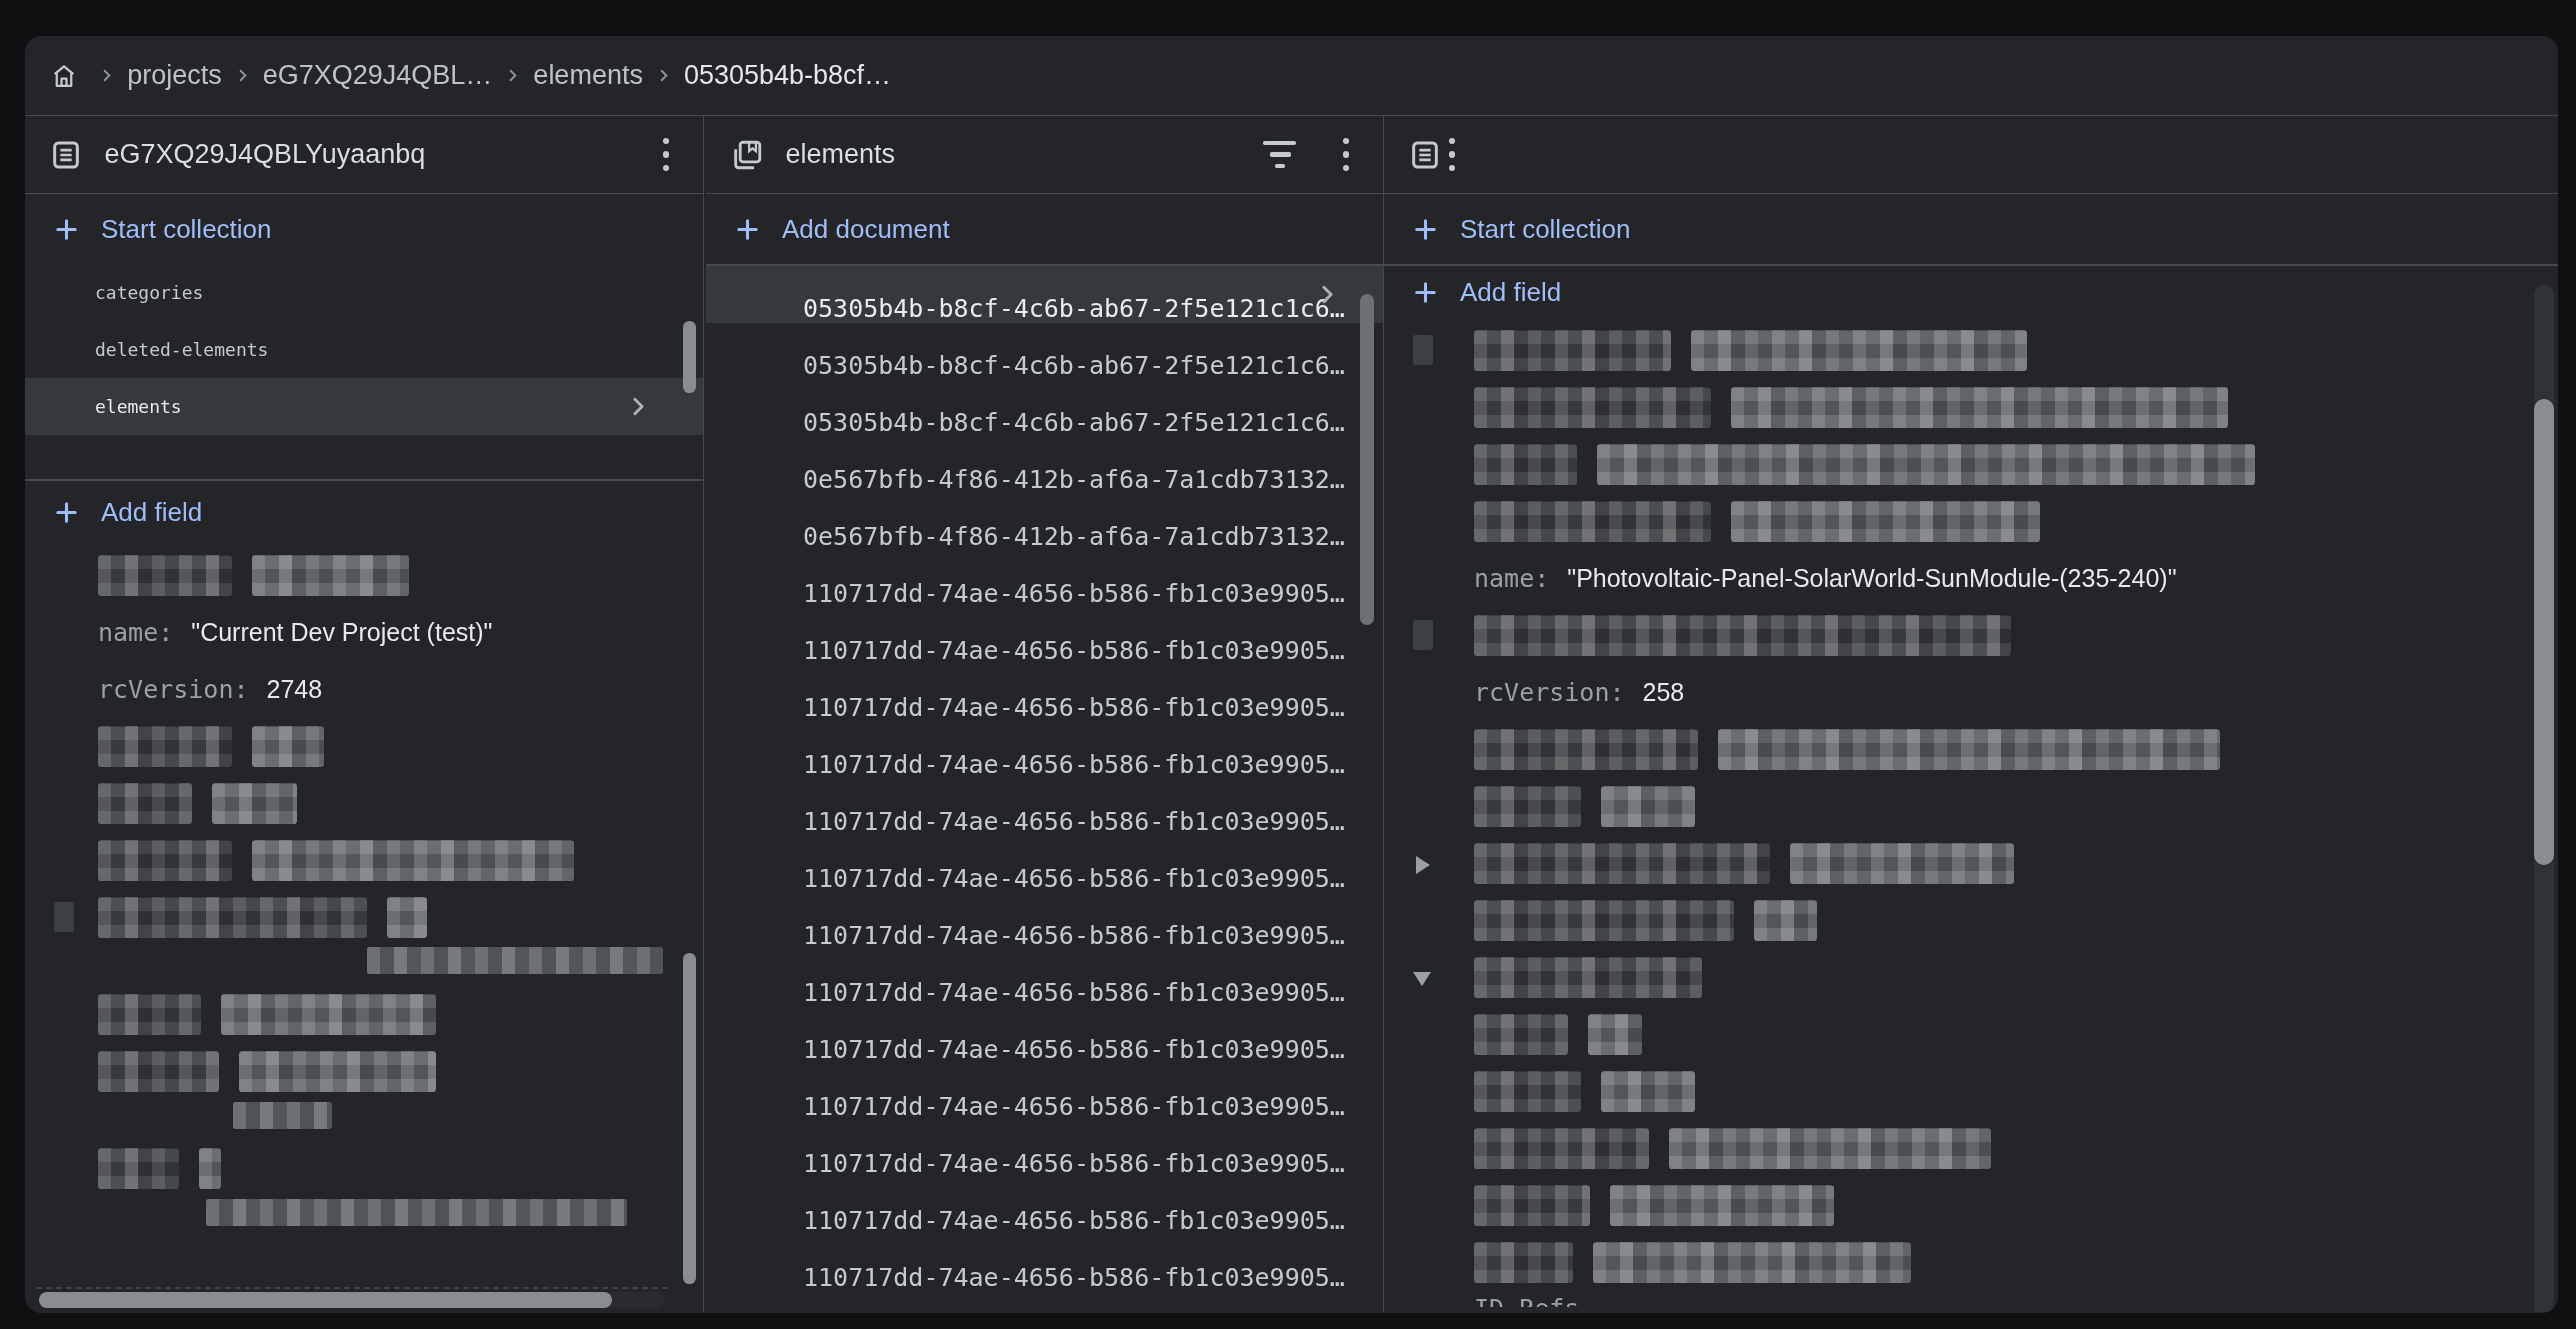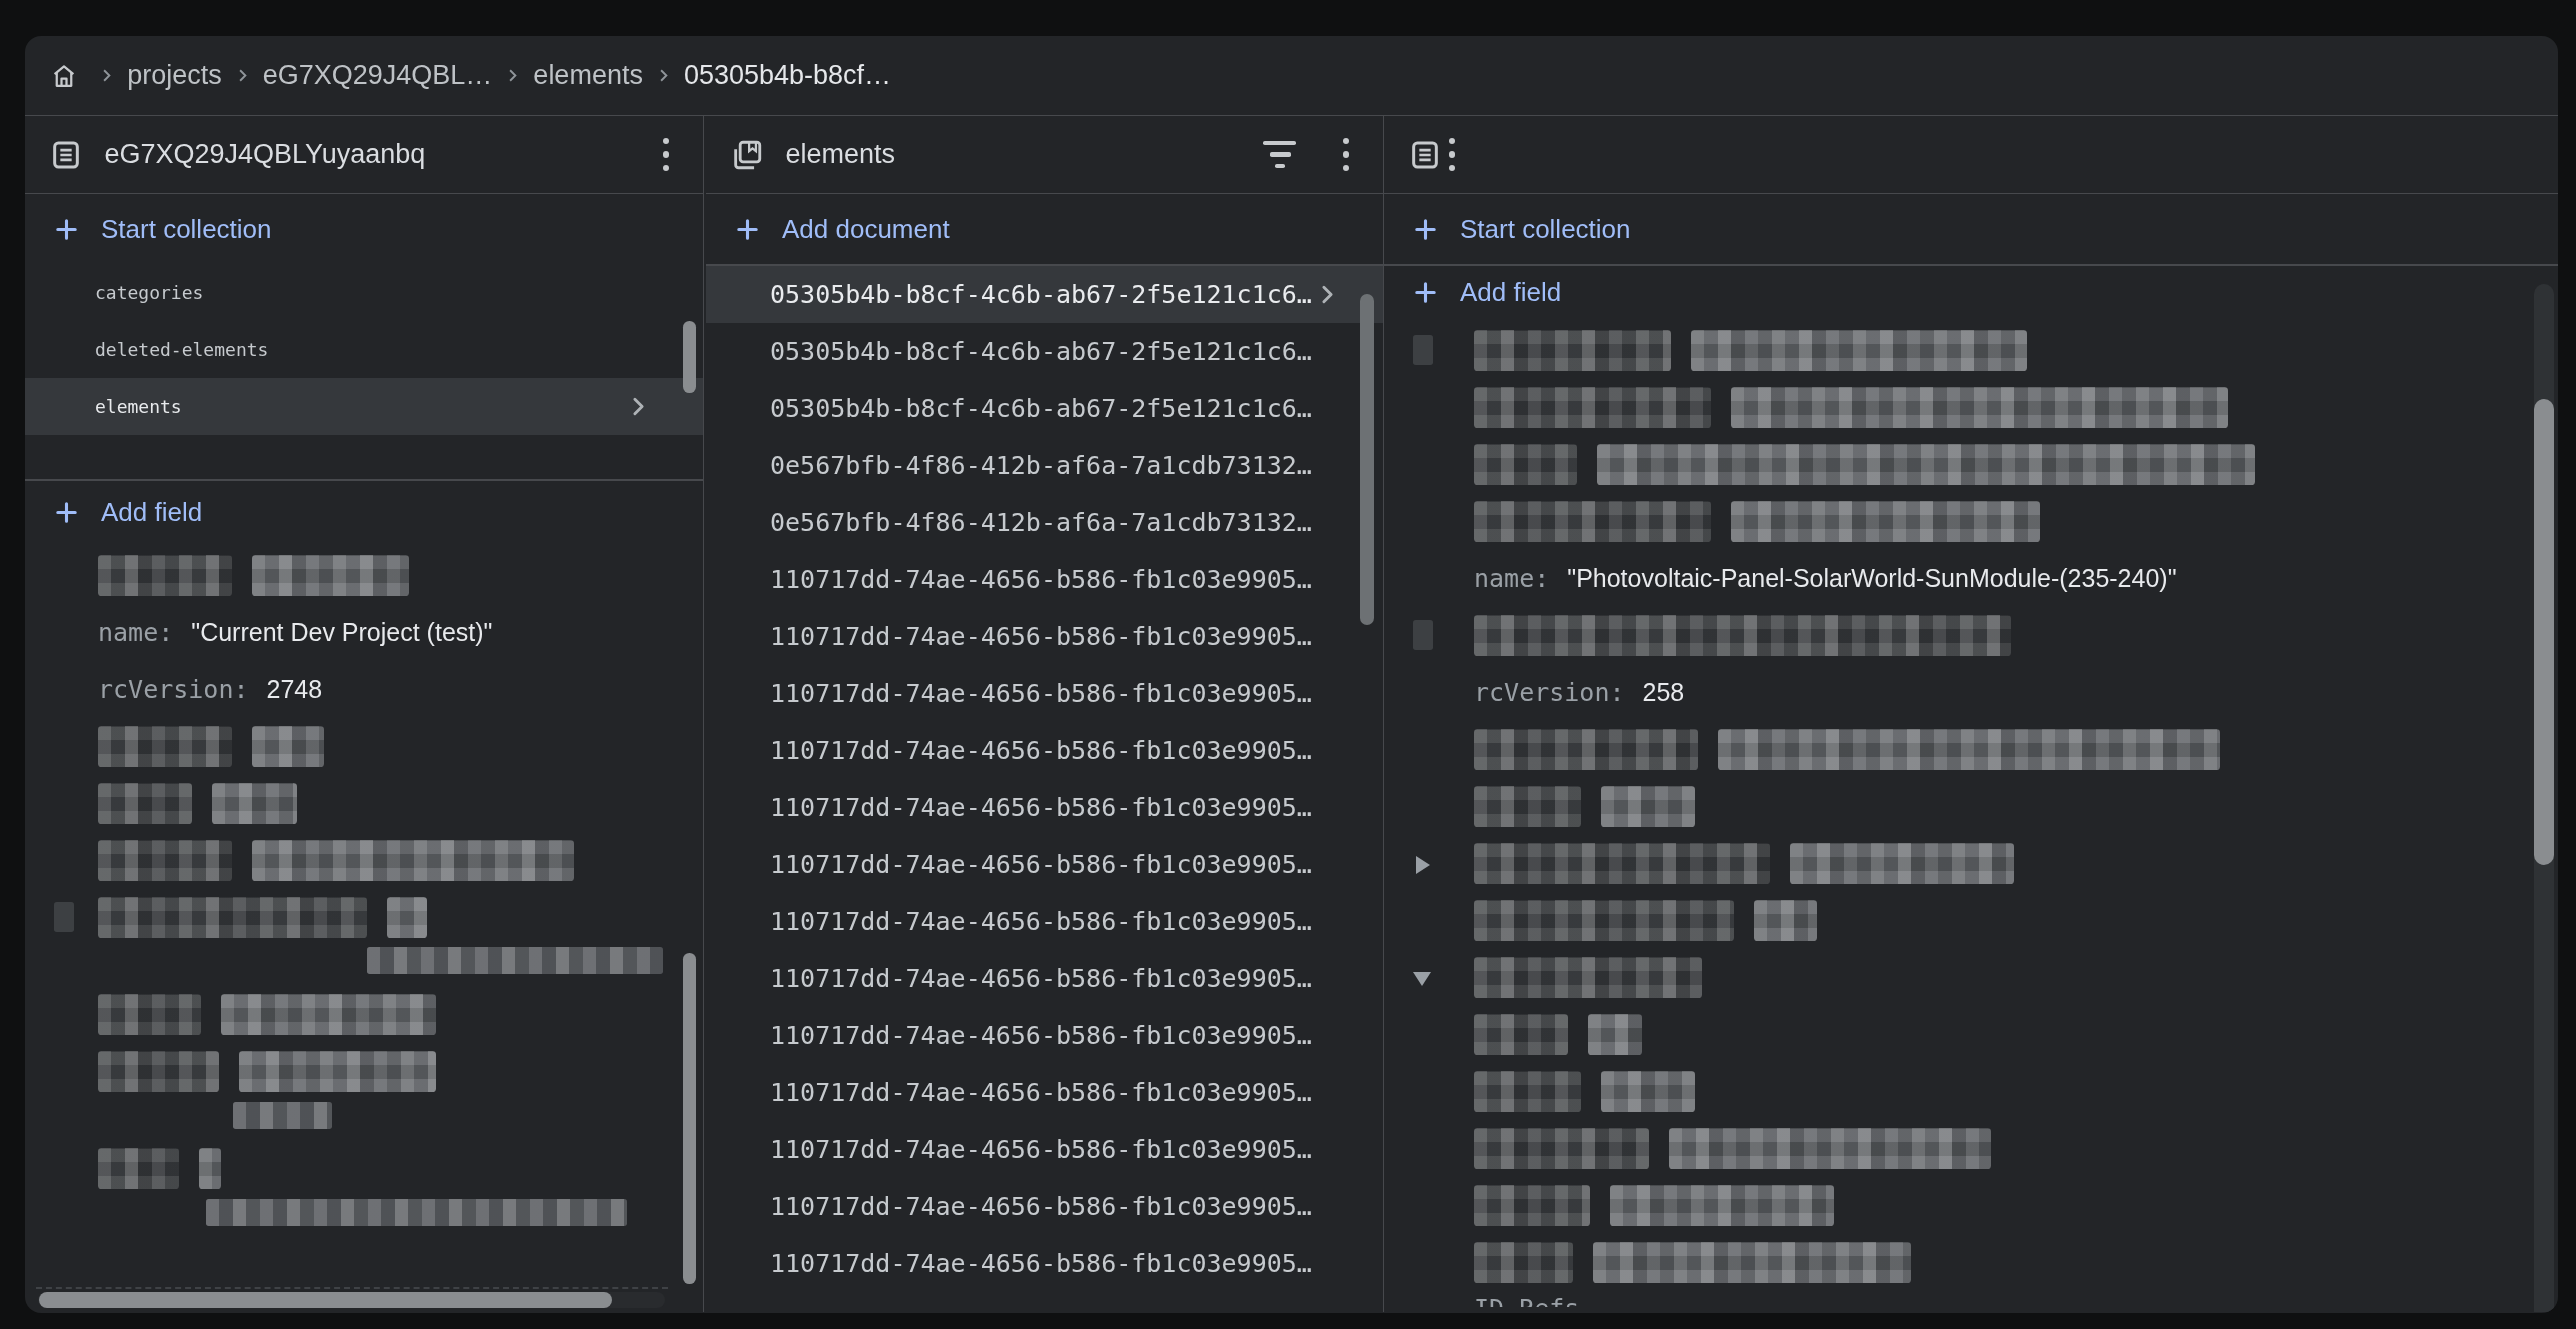--- a/index.html
+++ b/index.html
@@ -39,21 +39,21 @@
   .action-row span{font-size:26px;color:var(--accent)}
   .divider{height:1.8px;background:var(--border);flex:none}
   
   .coll-list{height:215px;overflow:hidden;flex:none;position:relative}
   .coll-row{height:57px;display:flex;align-items:center;padding-left:70px;position:relative;cursor:pointer}
   .coll-row .nm{font-family:"DejaVu Sans Mono",monospace;font-size:18px;color:var(--mono-id)}
   .coll-row.selected{background:var(--selected-bg)}
   .coll-row.selected .nm{color:#e8eaed}
   .row-chev{position:absolute;right:50px;top:14.3px}
   .doc-list{flex:1;position:relative;overflow:hidden}
-  .doc-row{height:57px;display:flex;align-items:center;padding-left:64px;position:relative;cursor:pointer}
+  .doc-row{height:57px;display:flex;align-items:flex-end;padding-left:97px;position:relative;cursor:pointer}
   .doc-row .nm{font-family:"DejaVu Sans Mono",monospace;font-size:25px;color:var(--mono-id);white-space:nowrap}
   .doc-row.selected{background:var(--selected-bg)}
   .doc-row.selected .nm{color:#e9ebee}
   .doc-row .row-chev{right:41px}
   
   .fields{flex:1;position:relative;overflow:hidden;padding-top:1.8px}
   .frow{height:57px;display:flex;align-items:center;position:relative}
   .frow.db{padding-left:73px}.frow.doc{padding-left:90px}
   .fkey{font-family:"DejaVu Sans Mono",monospace;font-size:25px;color:var(--mono-key);margin-right:18px;white-space:nowrap}
   .fval{font-size:25px;color:#e8eaed;white-space:nowrap}

